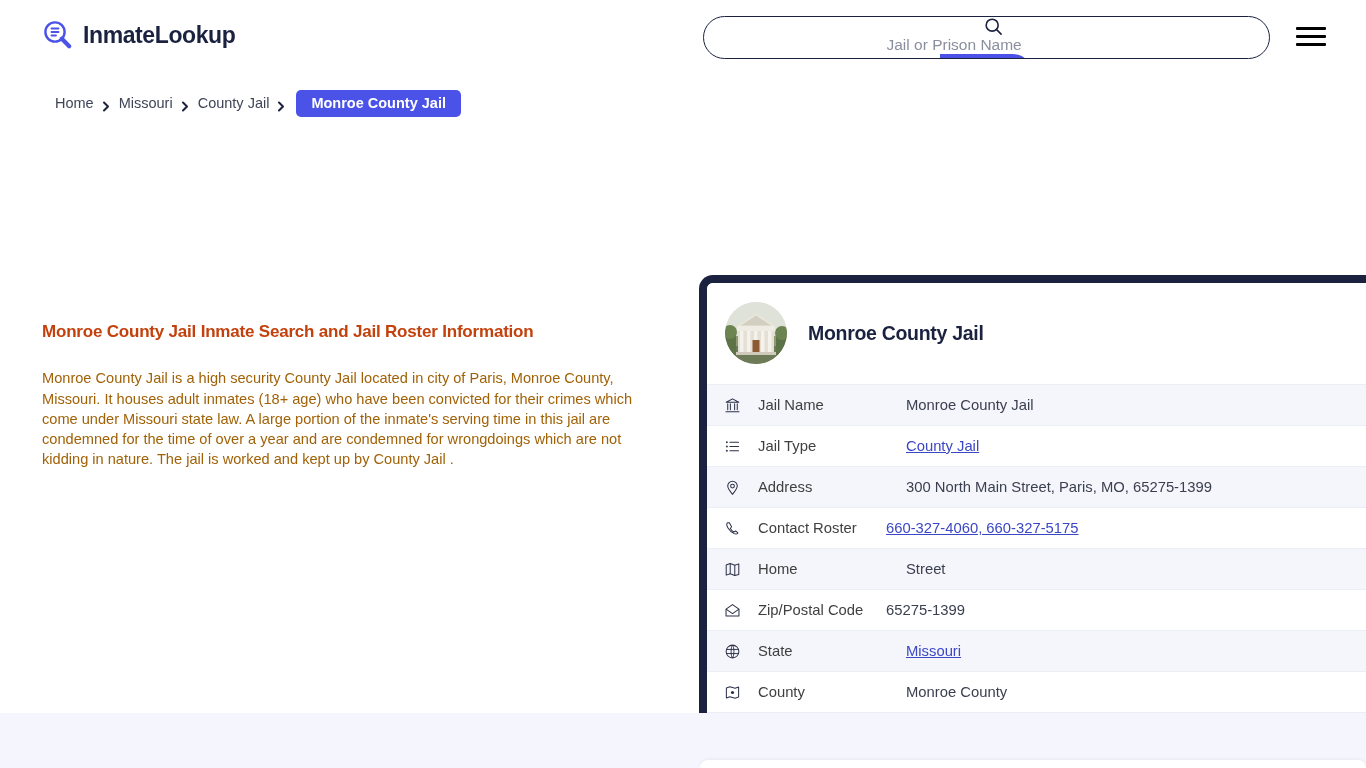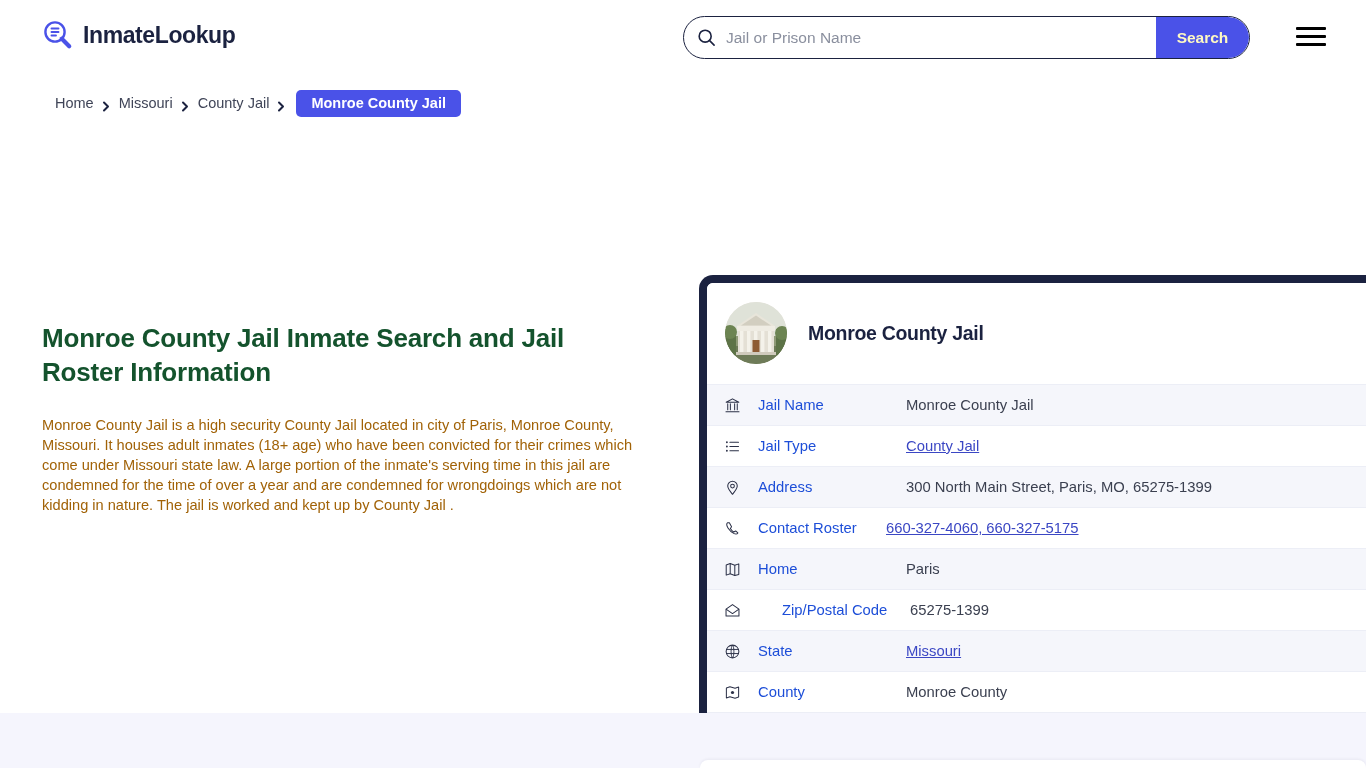--- a/index.html
+++ b/index.html
@@ -44,30 +44,31 @@
   .brand-text {
     font-size: 23px;
     font-weight: 700;
     letter-spacing: -0.4px;
     color: #1b2240;
     white-space: nowrap;
   }
 
   .searchbar {
     position: absolute;
-    left: 683px;
+    left: 703px;
     top: 16px;
     width: 567px;
     height: 43px;
     border: 1.6px solid #1b2240;
     border-radius: 22px;
     background: #ffffff;
     display: flex;
     align-items: center;
     overflow: hidden;
+    flex-direction: column;
   }
   .search-icon {
     width: 19px;
     height: 19px;
     margin-left: 13px;
     flex: 0 0 auto;
   }
   .search-input {
     flex: 1 1 auto;
     border: none;
@@ -154,25 +155,25 @@
     height: 640px;
   }
 
   .intro {
     position: absolute;
     left: 42px;
     top: 203px;
     width: 600px;
   }
   .intro h1 {
-    font-size: 26px;
+    font-size: 17px;
     font-weight: 700;
     line-height: 1.32;
     letter-spacing: -0.2px;
-    color: #14532d;
+    color: #c2410c;
     margin-bottom: 25px;
   }
   .intro p {
     font-size: 14.6px;
     line-height: 20.2px;
     color: #a16207;
     margin-bottom: 17px;
   }
 
   
@@ -226,21 +227,21 @@
     width: 17px;
     height: 17px;
     flex: 0 0 auto;
     margin-right: 17px;
     color: #2b3047;
   }
   .row-icon svg { display: block; width: 100%; height: 100%; }
 
   .row-label {
     font-size: 14.8px;
-    color: #1d4ed8;
+    color: #404040;
     white-space: nowrap;
     flex: 0 0 auto;
     min-width: 148px;
   }
   .row-value {
     font-size: 14.8px;
     color: #3b4050;
     white-space: nowrap;
   }
   .row-value a {
@@ -412,31 +413,31 @@
     </div>
 
     <div class="info-row odd">
       <span class="row-icon">
         <svg viewBox="0 0 20 20" fill="none" xmlns="http://www.w3.org/2000/svg">
           <path d="M2.6 4.6L7.3 3l5.4 2 4.7-1.6v12.4L12.7 17l-5.4-2-4.7 1.6V4.6z" stroke="#2b3047" stroke-width="1.2" stroke-linejoin="round"></path>
           <path d="M7.3 3v12M12.7 5v12" stroke="#2b3047" stroke-width="1.2"></path>
         </svg>
       </span>
       <span class="row-label">Home</span>
-      <span class="row-value">Paris</span>
+      <span class="row-value">Street</span>
     </div>
 
     <div class="info-row even">
       <span class="row-icon">
         <svg viewBox="0 0 20 20" fill="none" xmlns="http://www.w3.org/2000/svg">
           <path d="M2.4 8.4L10 3l7.6 5.4v8.2H2.4V8.4z" stroke="#2b3047" stroke-width="1.2" stroke-linejoin="round"></path>
           <path d="M2.4 8.4L10 13.6l7.6-5.2" stroke="#2b3047" stroke-width="1.2" stroke-linejoin="round"></path>
         </svg>
       </span>
-      <span class="row-label" style="min-width:128px;margin-left:24px;">Zip/Postal Code</span>
+      <span class="row-label" style="min-width:128px;">Zip/Postal Code</span>
       <span class="row-value">65275-1399</span>
     </div>
 
     <div class="info-row odd">
       <span class="row-icon">
         <svg viewBox="0 0 20 20" fill="none" xmlns="http://www.w3.org/2000/svg">
           <circle cx="10" cy="10" r="7.5" stroke="#2b3047" stroke-width="1.2"></circle>
           <path d="M10 2.5c-2.2 2.1-2.2 12.9 0 15M10 2.5c2.2 2.1 2.2 12.9 0 15" stroke="#2b3047" stroke-width="1.1"></path>
           <path d="M3.2 7.6h13.6M3.2 12.4h13.6" stroke="#2b3047" stroke-width="1.1"></path>
         </svg>

